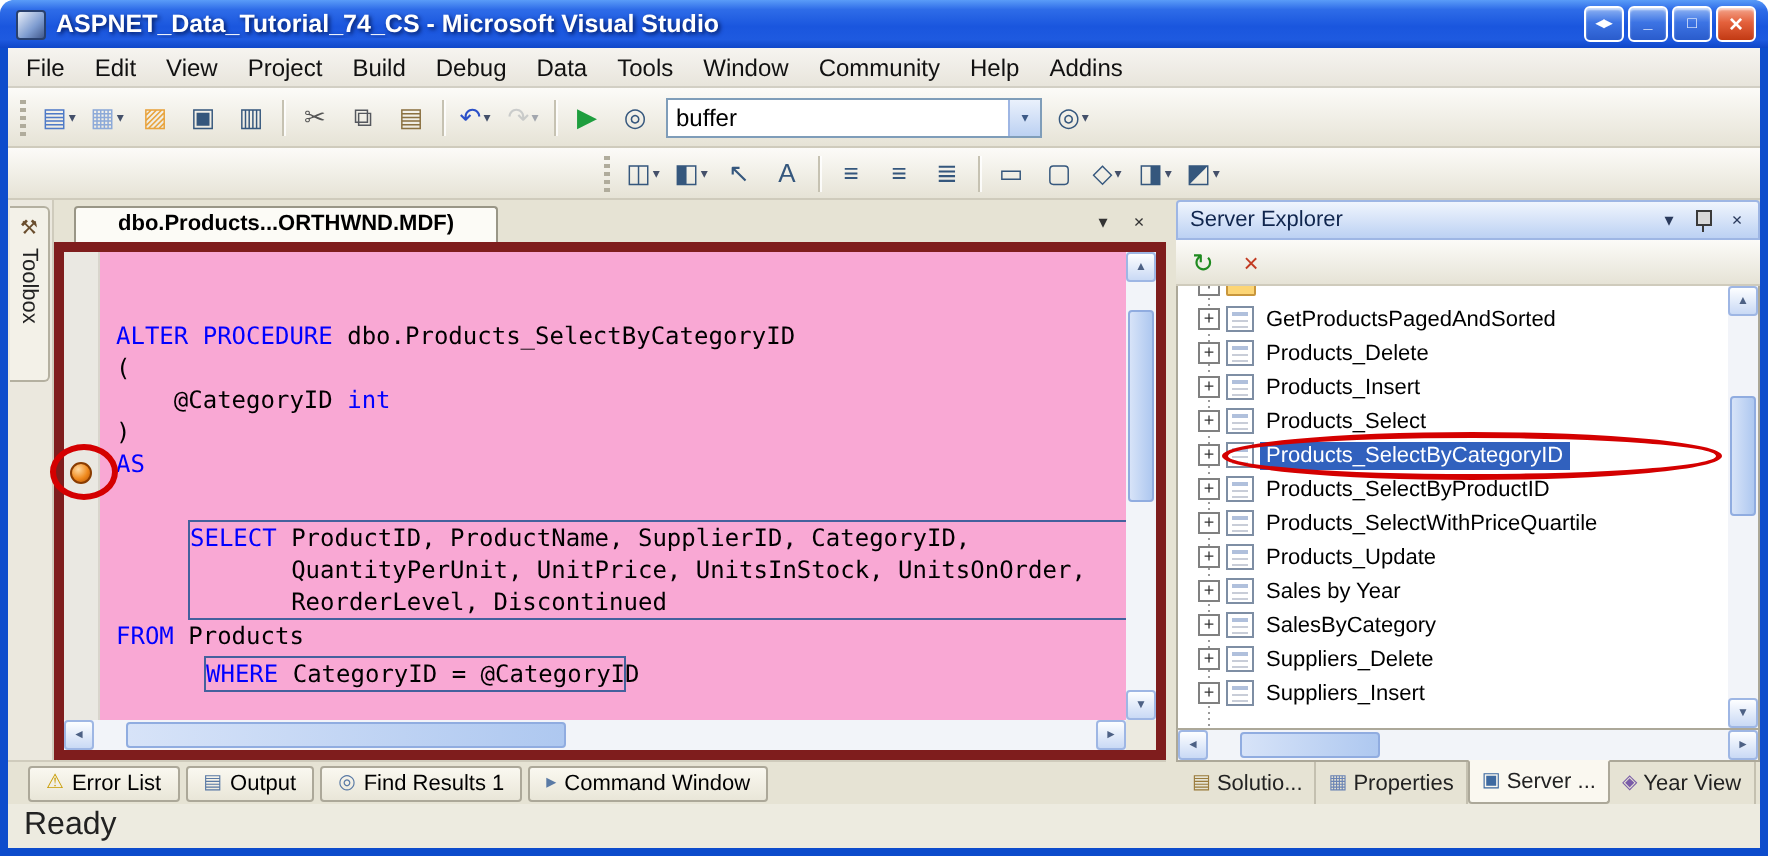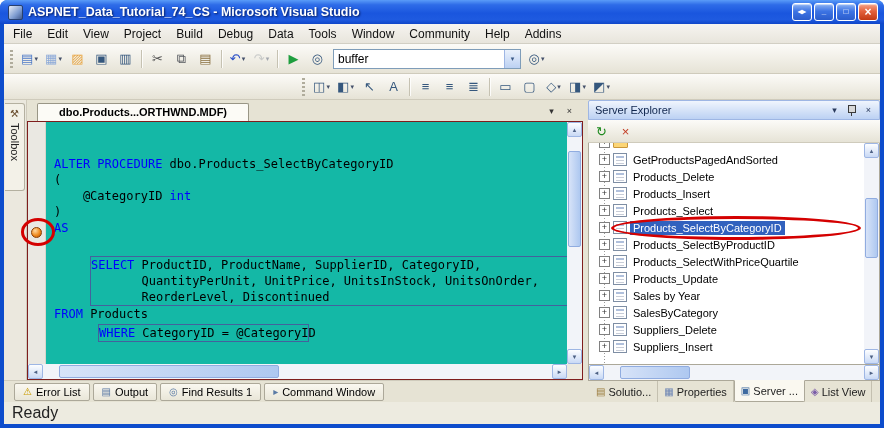--- a/index.html
+++ b/index.html
@@ -59,21 +59,21 @@
   .toolbox-icon { font-size:10px; color:#6A4E2E; }
   .toolbox-label { writing-mode:vertical-rl; font-size:11px; color:#222; }
 
   .editor-col { flex:1; min-width:0; display:flex; flex-direction:column; }
   .tabstrip { height:21px; display:flex; align-items:flex-end; padding:0 2px; }
   .etab { background:#FCFBF6; border:1px solid #999686; border-bottom:none; border-radius:2px 2px 0 0;
           padding:2px 21px 3px; font-size:11px; font-weight:bold; margin-left:8px; white-space:nowrap; }
   .ts-btns { margin-left:auto; display:flex; gap:3px; align-items:center; padding:0 4px 3px 0; }
   .ts-btn { width:15px; height:15px; display:flex; align-items:center; justify-content:center; font-size:9px; color:#333; }
 
-  .editor { flex:1; min-height:0; position:relative; background:#14b8a6; border:1px solid #7f1d1d; }
+  .editor { flex:1; min-height:0; position:relative; background:#f9a8d4; border:5px solid #7f1d1d; }
   .emargin { position:absolute; left:0; top:0; bottom:15px; width:18px; background:#EAE8E2; border-right:1px solid #D8D5CC; }
   .code-pane { position:absolute; left:19px; top:0; right:15px; bottom:15px; overflow:hidden;
                padding:2px 0 0 7px; font-family:"DejaVu Sans Mono",monospace; font-size:12px; line-height:16px;
                white-space:pre; color:#000; }
   .code-line { height:16px; }
   .kw { color:var(--keyword,#0000FF); }
   .code-box { border:1px solid var(--statement-box-border,#44619D); margin-top:4px; }
   .box-stmt { width:506px;margin-left:36px; }
   .box-where { width:211px; margin-top:2px;margin-left:44px; }
 
@@ -513,21 +513,21 @@
           <div class="rtab">
             <span class="ticon" style="color: rgb(107, 132, 180);">▦</span>
             <span>Properties</span>
           </div>
           <div class="rtab active">
             <span class="ticon" style="color: rgb(62, 106, 160);">▣</span>
             <span>Server ...</span>
           </div>
           <div class="rtab">
             <span class="ticon" style="color: rgb(122, 92, 168);">◈</span>
-            <span>List View</span>
+            <span>Year View</span>
           </div>
         </div>
     </div>
   </div>
 
   <div class="statusbar">
     <span>Ready</span>
   </div>
 </div>
 

